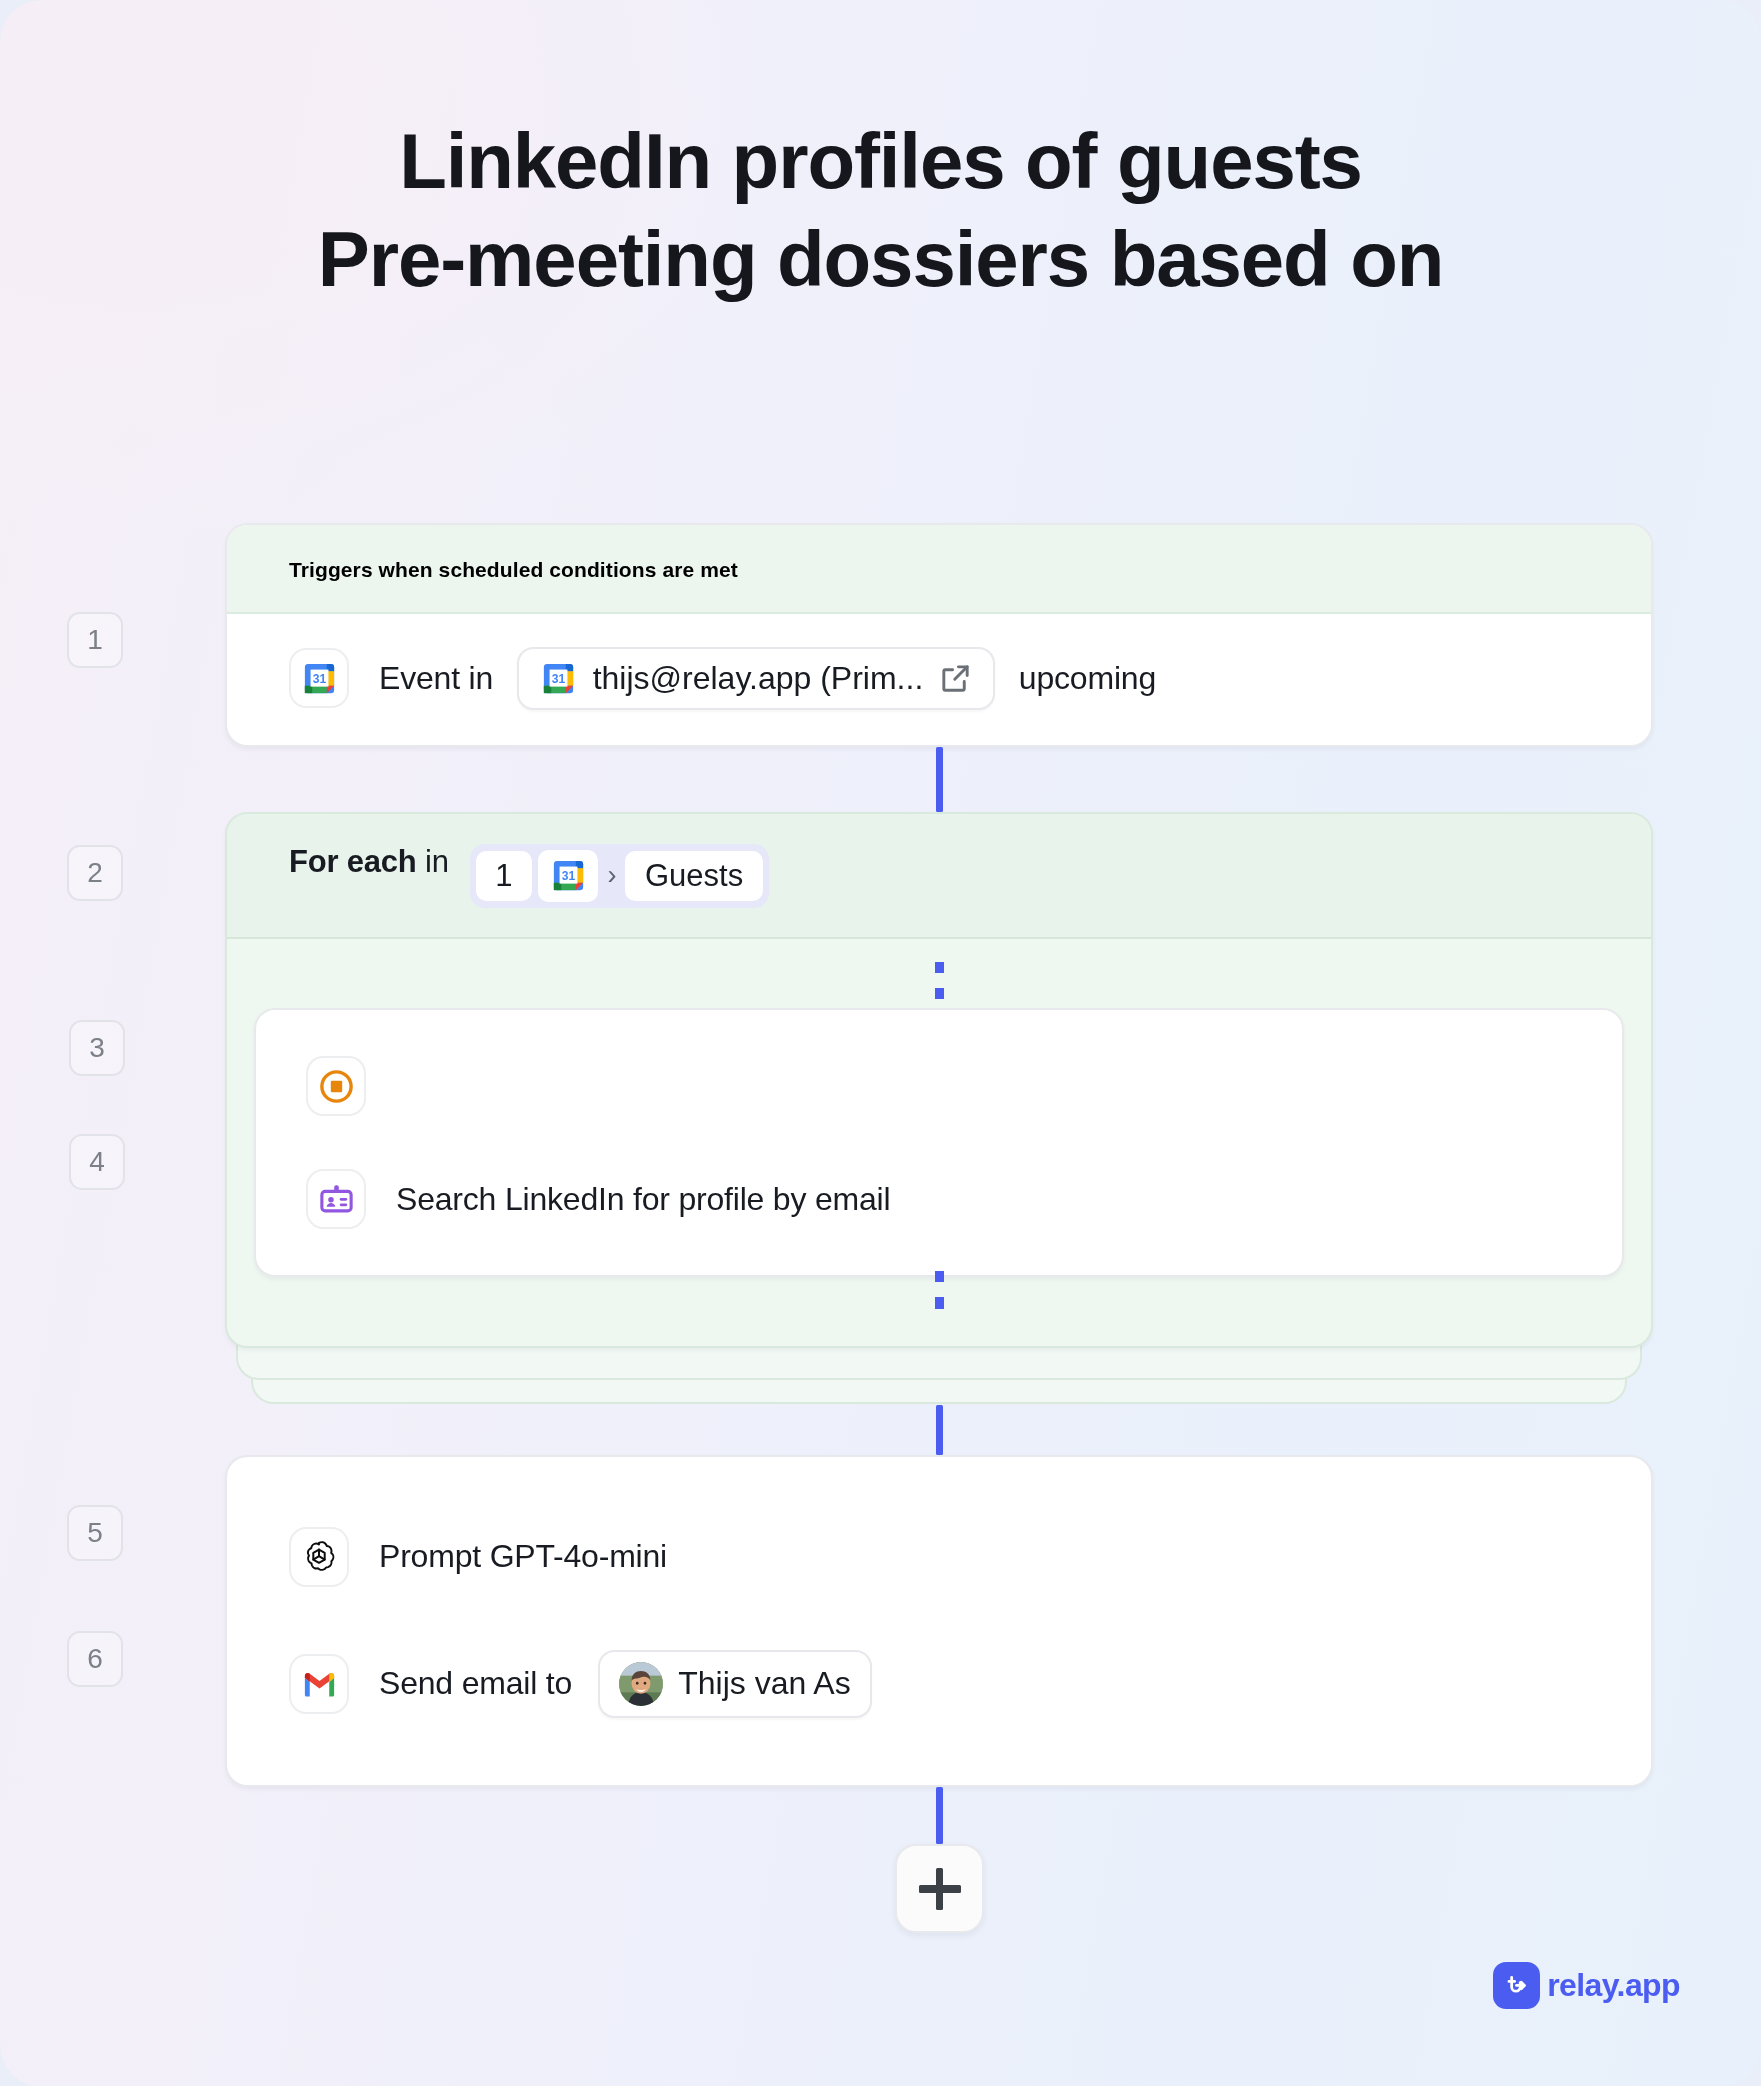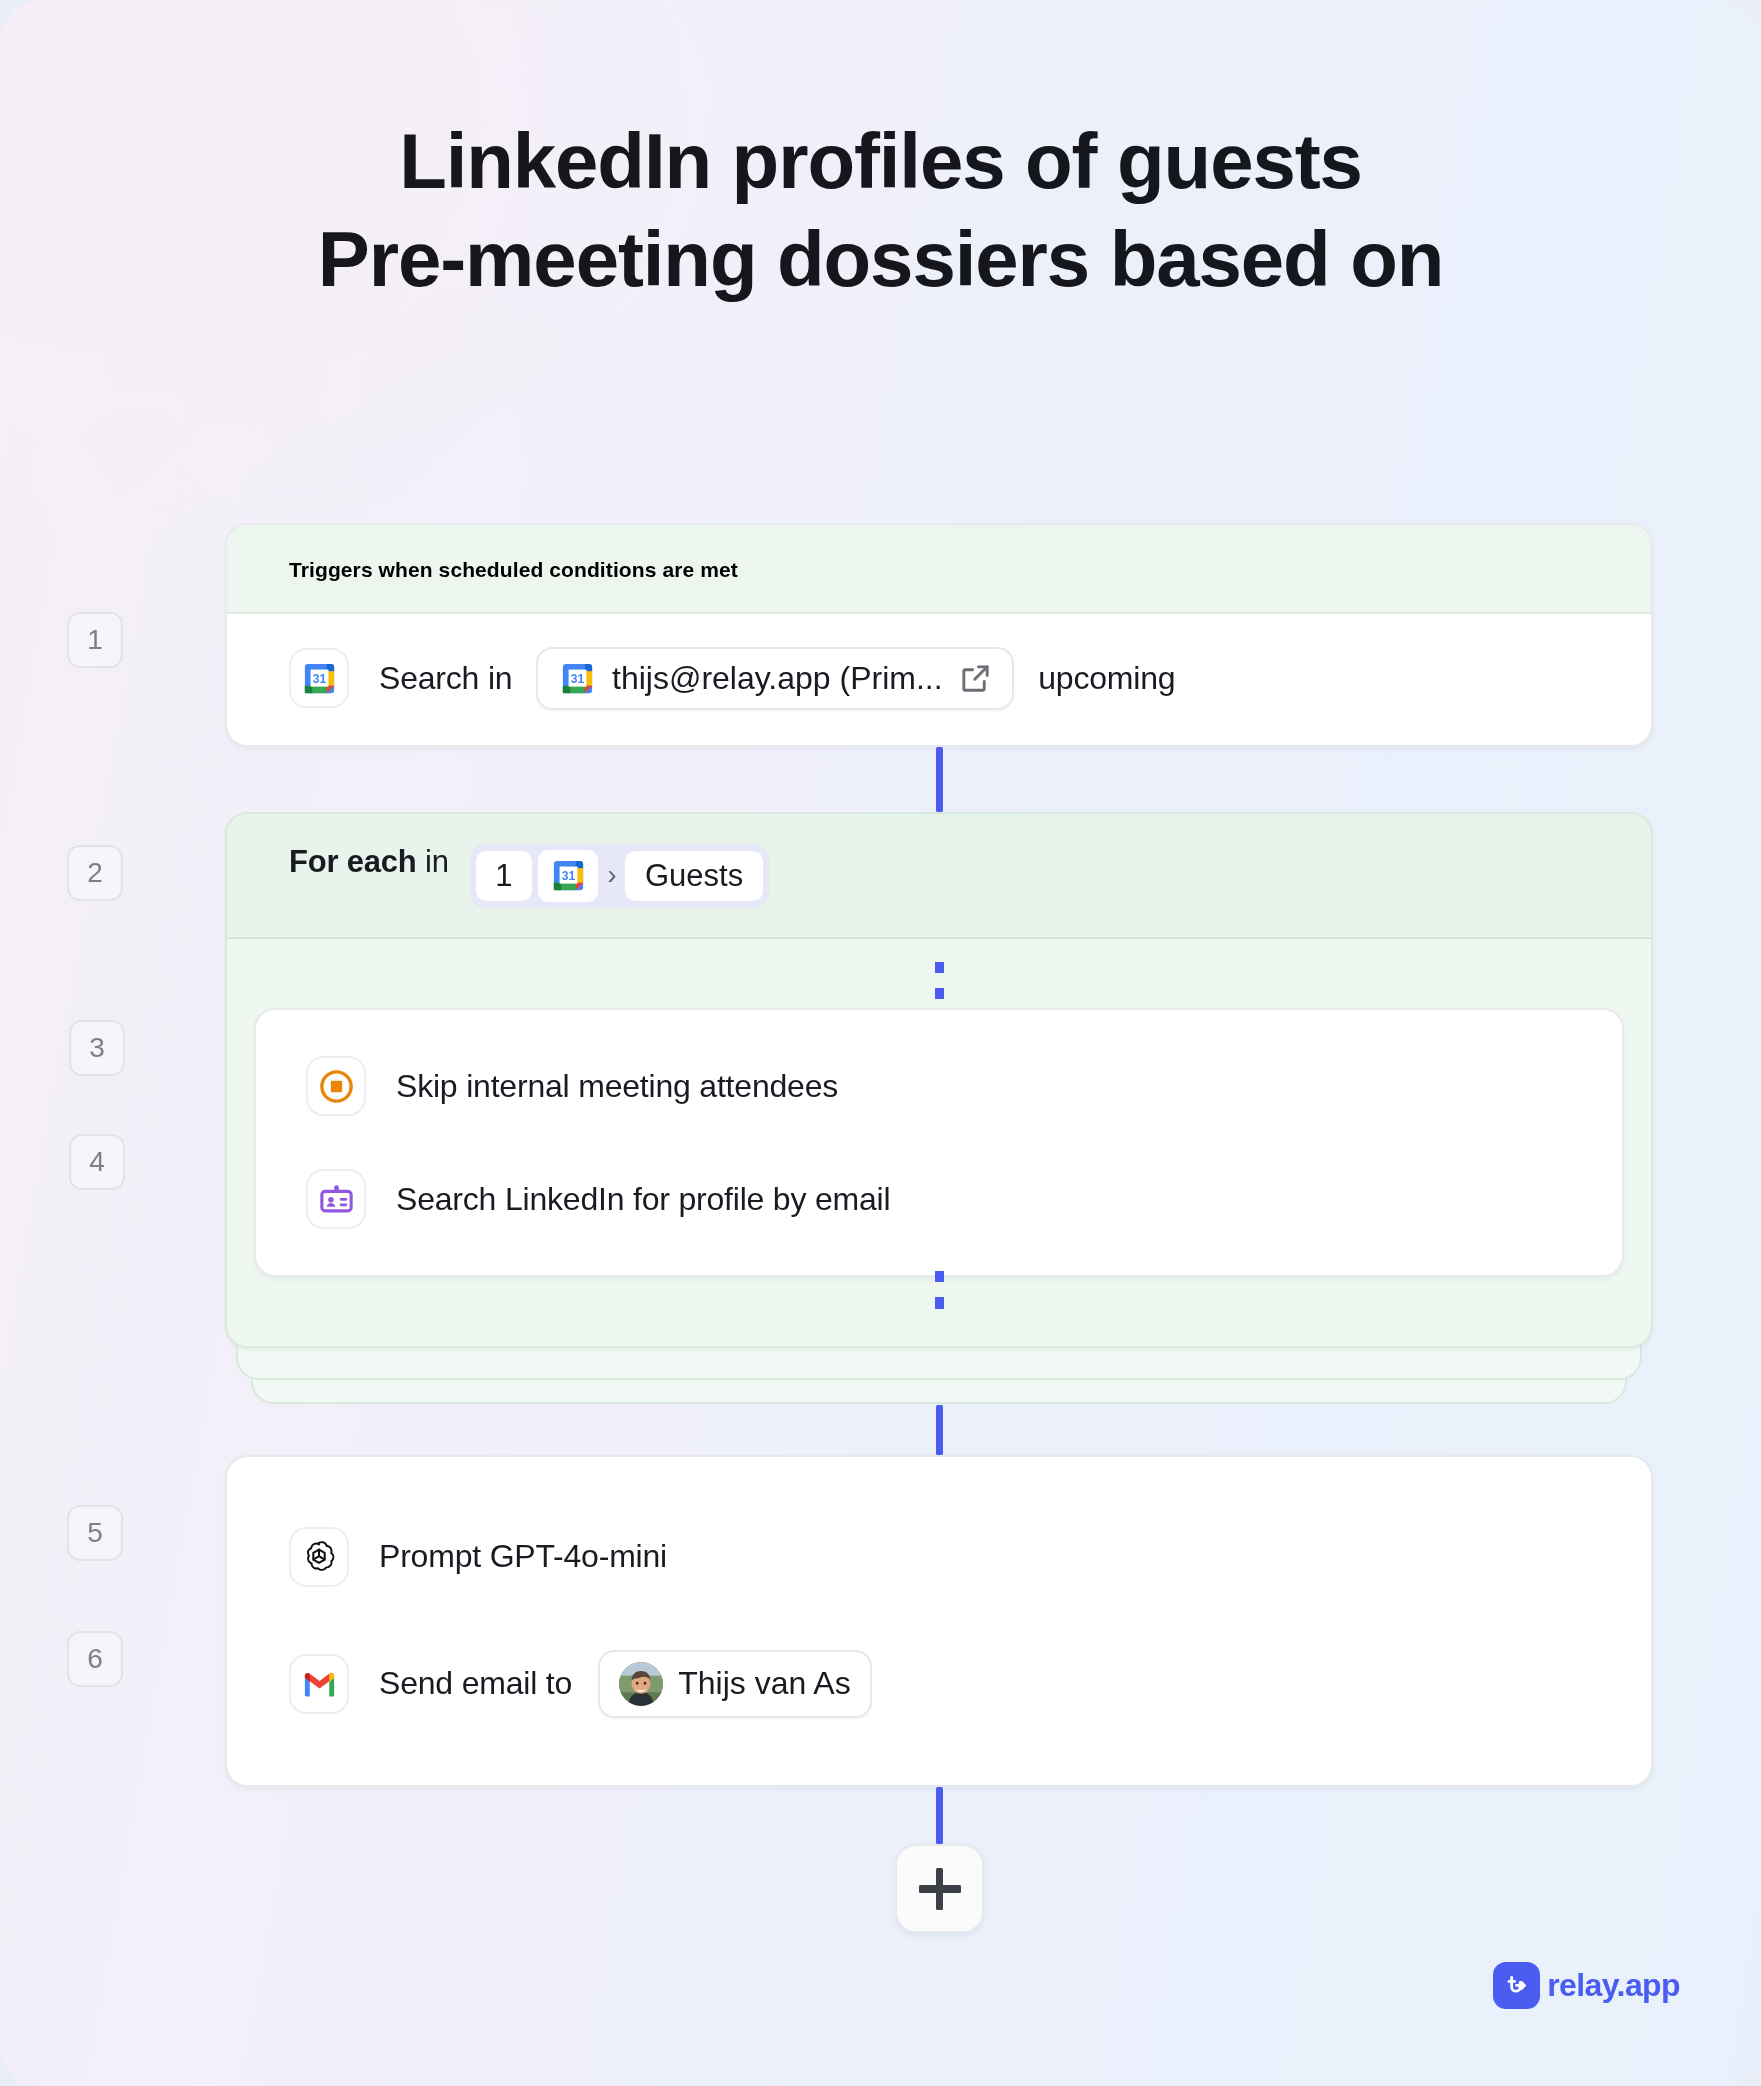--- a/index.html
+++ b/index.html
@@ -305,21 +305,21 @@
             <rect x="6" y="6" width="36" height="36" rx="4" fill="#4285F4"></rect>
             <path d="M33 6h5a4 4 0 0 1 4 4v5h-9z" fill="#1967D2"></path>
             <rect x="33" y="15" width="9" height="18" fill="#FBBC05"></rect>
             <rect x="6" y="33" width="27" height="9" fill="#34A853"></rect>
             <rect x="6" y="33" width="9" height="9" fill="#188038"></rect>
             <path d="M42 33h-9v9z" fill="#EA4335"></path>
             <rect x="13" y="13" width="22" height="21" fill="#fff"></rect>
             <text x="24" y="30" font-family="Liberation Sans, sans-serif" font-size="15" font-weight="700" fill="#4285F4" text-anchor="middle">31</text>
           </svg>
         </span>
-        <span class="row-label" style="margin-left:30px;">Search in</span>
+        <span class="row-label" style="margin-left:30px;">Event in</span>
         <span class="chip" style="margin-left:24px;">
           <span class="mini">
             <svg width="39" height="39" viewBox="0 0 48 48" style="font-size:42px">
               <rect x="6" y="6" width="36" height="36" rx="4" fill="#4285F4"></rect>
               <path d="M33 6h5a4 4 0 0 1 4 4v5h-9z" fill="#1967D2"></path>
               <rect x="33" y="15" width="9" height="18" fill="#FBBC05"></rect>
               <rect x="6" y="33" width="27" height="9" fill="#34A853"></rect>
               <rect x="6" y="33" width="9" height="9" fill="#188038"></rect>
               <path d="M42 33h-9v9z" fill="#EA4335"></path>
               <rect x="13" y="13" width="22" height="21" fill="#fff"></rect>
@@ -386,21 +386,20 @@
 
           <div class="inner-card">
 
             <div class="row">
               <span class="tile">
                 <svg width="39" height="39" viewBox="0 0 24 24">
                   <circle cx="12" cy="12" r="9" fill="none" stroke="#e8860c" stroke-width="2.1"></circle>
                   <rect x="8.5" y="8.5" width="7" height="7" rx="0.8" fill="#e8860c"></rect>
                 </svg>
               </span>
-              <span class="row-label">Skip internal meeting attendees</span>
             </div>
 
             <div class="row">
               <span class="tile">
                 <svg width="39" height="39" viewBox="0 0 24 24" fill="none" stroke="#9157e0" stroke-width="1.9" stroke-linejoin="round">
                   <rect x="3" y="7" width="18" height="12" rx="2"></rect>
                   <rect x="10.6" y="3.2" width="2.8" height="4.2" rx="1.2" fill="#9157e0" stroke="none"></rect>
                   <circle cx="8.6" cy="12.2" r="1.7" fill="#9157e0" stroke="none"></circle>
                   <path d="M5.9 16.4c.4-1.4 1.5-2.2 2.7-2.2s2.3.8 2.7 2.2z" fill="#9157e0" stroke="none"></path>
                   <rect x="14" y="11" width="4.6" height="1.7" rx="0.8" fill="#9157e0" stroke="none"></rect>

